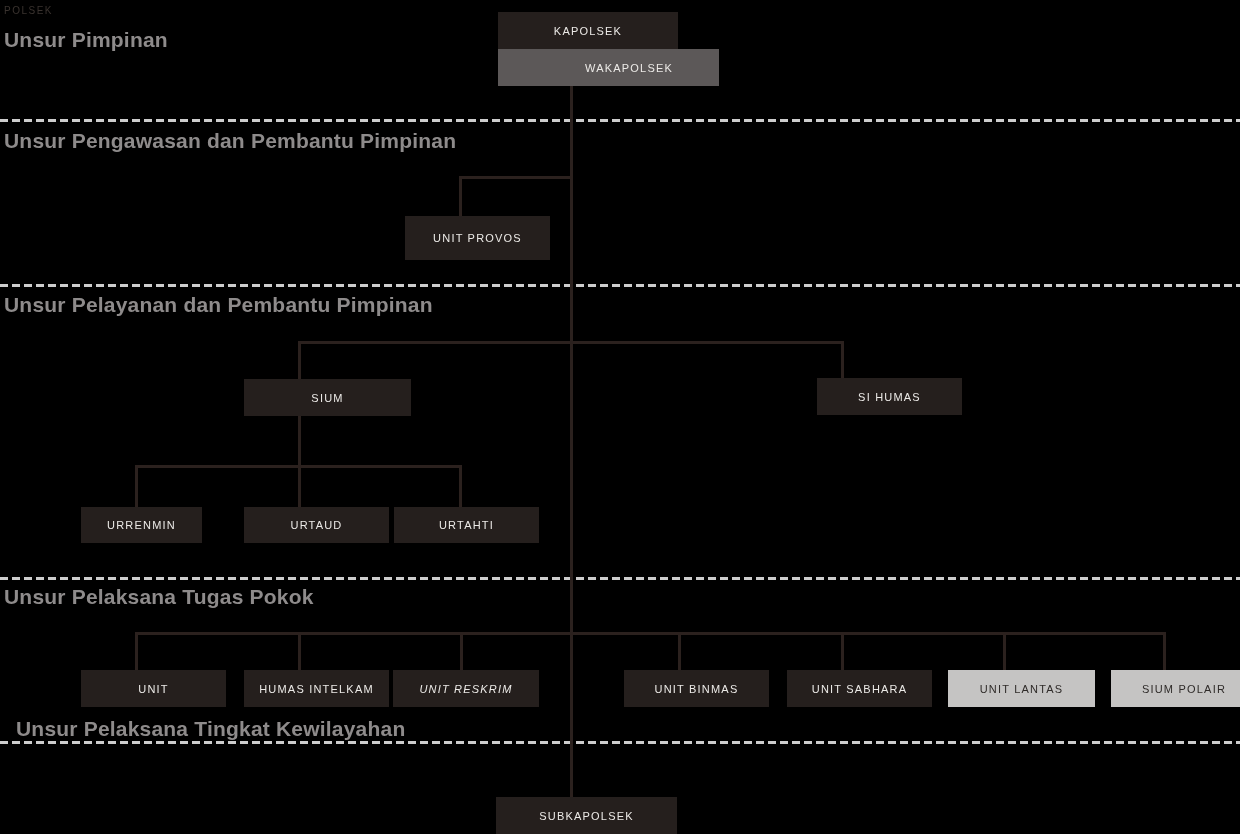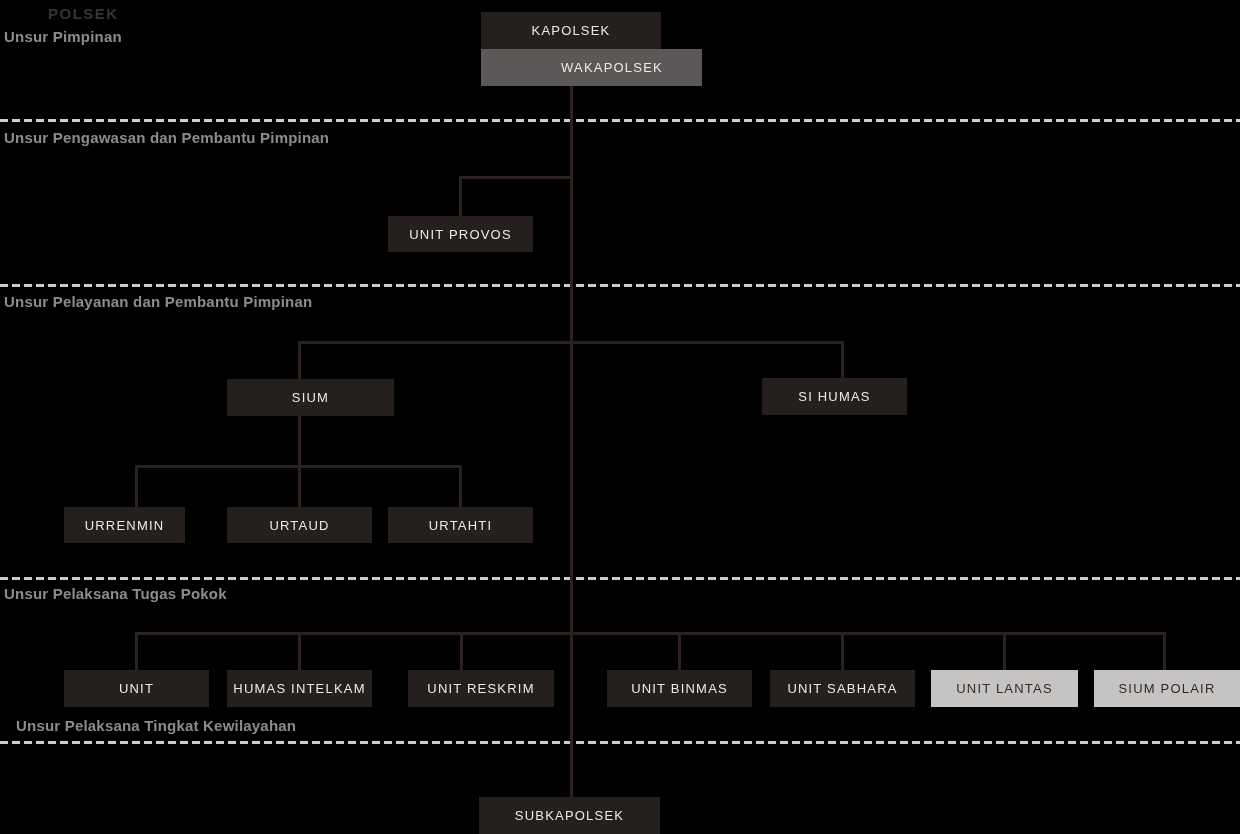--- a/index.html
+++ b/index.html
@@ -3,39 +3,38 @@
 <meta charset="utf-8">
 <style>
   html,body{margin:0;padding:0;background:#000;}
   .stage{
     position:relative;width:1240px;height:834px;overflow:hidden;
     background:var(--bg,#000);
     font-family:"Liberation Sans",sans-serif;
   }
   .page-title{
     position:absolute;left:4px;top:5px;z-index:2;
-    font-size:15px;font-weight:700;letter-spacing:1.5px;
+    font-size:10px;font-weight:400;letter-spacing:1.5px;
     color:var(--title-color,#3a332f);
-    margin-left:44px;
   }
   .section-label{
     position:absolute;left:4px;z-index:2;
-    font-size:15px;font-weight:700;letter-spacing:.2px;
+    font-size:21px;font-weight:700;letter-spacing:.2px;
     color:var(--section-color,#8e8b8b);
     white-space:nowrap;
   }
   .separator{
     position:absolute;left:0;width:1240px;height:3px;z-index:1;
     background-image:repeating-linear-gradient(90deg,var(--sep-color,#cdcdcd) 0 8px,transparent 8px 12px);
   }
   .connector{position:absolute;z-index:2;background:var(--line-color,#2b211e);}
   .node{
     position:absolute;z-index:3;
     display:flex;align-items:center;justify-content:center;
-    font-size:13px;letter-spacing:1.2px;white-space:nowrap;
+    font-size:11px;letter-spacing:1.2px;white-space:nowrap;margin-left:17px;
   }
   .node-dark{background:var(--box-dark,#251f1d);color:var(--text-light,#eceae7);}
   .node-gray{background:var(--box-gray,#5c5858);color:var(--text-light,#eceae7);}
   .node-light{background:var(--box-light,#c5c4c3);color:var(--text-dark,#2f2b29);}
 </style>
 </head>
 <body>
 
 <div class="stage">
   <div class="page-title">POLSEK</div>
@@ -69,28 +68,28 @@
   <div>
       <div class="section-label" style="top: 28px;">Unsur Pimpinan</div>
       <div class="section-label" style="top: 129px;">Unsur Pengawasan dan Pembantu Pimpinan</div>
       <div class="section-label" style="top: 293px;">Unsur Pelayanan dan Pembantu Pimpinan</div>
       <div class="section-label" style="top: 585px;">Unsur Pelaksana Tugas Pokok</div>
       <div class="section-label" style="top: 717px; margin-left: 12px;">Unsur Pelaksana Tingkat Kewilayahan</div>
     </div>
   <div>
       <div class="node node-dark" style="left: 481px; top: 12px; width: 180px; height: 37px;">KAPOLSEK</div>
       <div class="node node-gray" style="left: 481px; top: 49px; width: 180px; height: 37px; padding-left: 41px;">WAKAPOLSEK</div>
-      <div class="node node-dark" style="left: 388px; top: 216px; width: 145px; height: 36px;">UNIT PROVOS</div>
+      <div class="node node-dark" style="left: 388px; top: 216px; width: 145px; height: 44px;">UNIT PROVOS</div>
       <div class="node node-dark" style="left: 227px; top: 379px; width: 167px; height: 37px;">SIUM</div>
-      <div class="node node-dark" style="left: 762px; top: 378px; width: 145px; height: 37px;">SI HUMAS</div>
+      <div class="node node-dark" style="left: 800px; top: 378px; width: 145px; height: 37px;">SI HUMAS</div>
       <div class="node node-dark" style="left: 64px; top: 507px; width: 121px; height: 36px;">URRENMIN</div>
       <div class="node node-dark" style="left: 227px; top: 507px; width: 145px; height: 36px;">URTAUD</div>
-      <div class="node node-dark" style="left: 388px; top: 507px; width: 145px; height: 36px;">URTAHTI</div>
+      <div class="node node-dark" style="left: 377px; top: 507px; width: 145px; height: 36px;">URTAHTI</div>
       <div class="node node-dark" style="left: 64px; top: 670px; width: 145px; height: 37px;">UNIT</div>
       <div class="node node-dark" style="left: 227px; top: 670px; width: 145px; height: 37px;">HUMAS INTELKAM</div>
-      <div class="node node-dark" style="left: 408px; top: 670px; width: 146px; height: 37px;">UNIT RESKRIM</div>
+      <div class="node node-dark" style="left: 376px; top: 670px; width: 146px; height: 37px; font-style: italic;">UNIT RESKRIM</div>
       <div class="node node-dark" style="left: 607px; top: 670px; width: 145px; height: 37px;">UNIT BINMAS</div>
       <div class="node node-dark" style="left: 770px; top: 670px; width: 145px; height: 37px;">UNIT SABHARA</div>
       <div class="node node-light" style="left: 931px; top: 670px; width: 147px; height: 37px;">UNIT LANTAS</div>
       <div class="node node-light" style="left: 1094px; top: 670px; width: 146px; height: 37px;">SIUM POLAIR</div>
       <div class="node node-dark" style="left: 479px; top: 797px; width: 181px; height: 37px;">SUBKAPOLSEK</div>
     </div>
 </div>
 
 </body></html>

